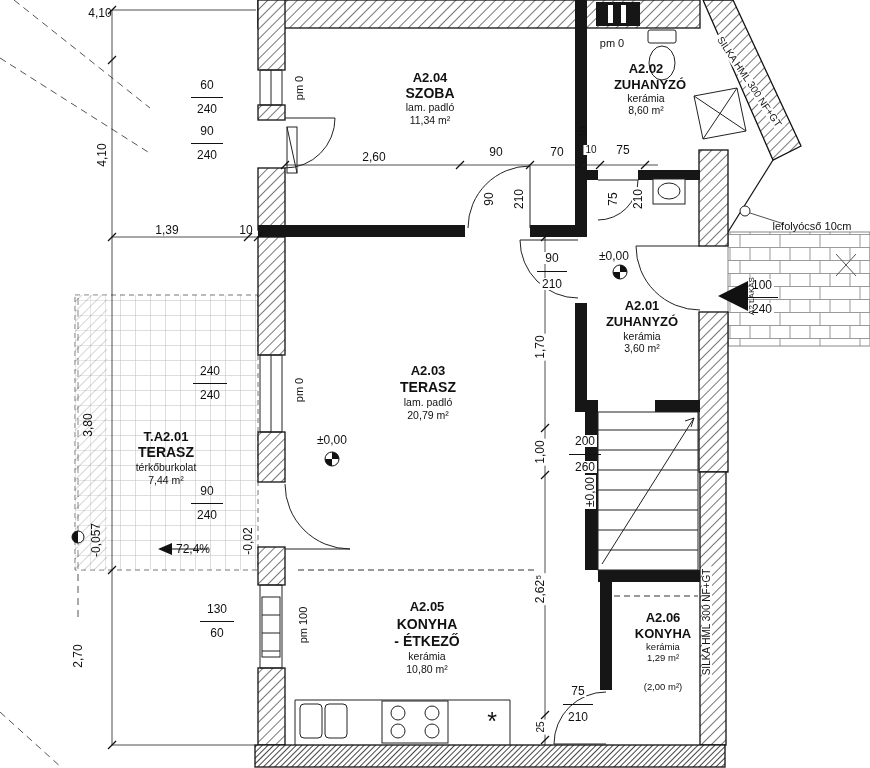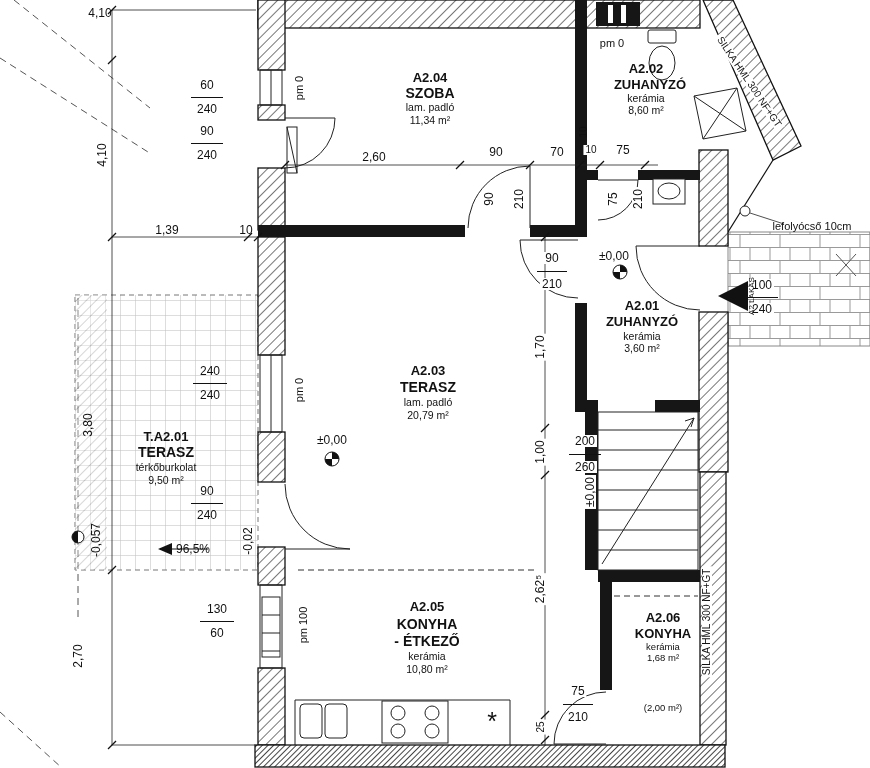--- a/index.html
+++ b/index.html
@@ -206,33 +206,33 @@
 <span class="lbl s10" style="left:642px;top:348px">3,60 m²</span>
 
 <span class="lbl b f13" style="left:428px;top:370px">A2.03</span>
 <span class="lbl b f14" style="left:428px;top:387px">TERASZ</span>
 <span class="lbl s10" style="left:428px;top:402px">lam. padló</span>
 <span class="lbl s10" style="left:428px;top:415px">20,79 m²</span>
 
 <span class="lbl b f13" style="left:166px;top:436px">T.A2.01</span>
 <span class="lbl b f14" style="left:166px;top:452px">TERASZ</span>
 <span class="lbl s10" style="left:166px;top:467px">térkőburkolat</span>
-<span class="lbl s10" style="left:166px;top:480px">9,50 m²</span>
+<span class="lbl s10" style="left:166px;top:480px">7,44 m²</span>
 
 <span class="lbl b f13" style="left:427px;top:606px">A2.05</span>
 <span class="lbl b f14" style="left:427px;top:624px">KONYHA</span>
 <span class="lbl b f14" style="left:427px;top:641px">- ÉTKEZŐ</span>
 <span class="lbl s10" style="left:427px;top:656px">kerámia</span>
 <span class="lbl s10" style="left:427px;top:669px">10,80 m²</span>
 
 <span class="lbl b f13 wbg" style="left:663px;top:617px">A2.06</span>
 <span class="lbl b f13 wbg" style="left:663px;top:633px">KONYHA</span>
 <span class="lbl s9 wbg" style="left:663px;top:647px">kerámia</span>
-<span class="lbl s9 wbg" style="left:663px;top:658px">1,68 m²</span>
-<span class="lbl s9 wbg" style="left:663px;top:708px">(2,00 m²)</span>
+<span class="lbl s9 wbg" style="left:663px;top:658px">1,29 m²</span>
+<span class="lbl s9 wbg" style="left:663px;top:687px">(2,00 m²)</span>
 
 <span class="lbl" style="left:100px;top:13px">4,10</span>
 <span class="lbl" style="left:167px;top:230px">1,39</span>
 <span class="lbl" style="left:246px;top:230px">10</span>
 <span class="lbl wbg" style="left:374px;top:157px">2,60</span>
 <span class="lbl wbg" style="left:496px;top:152px">90</span>
 <span class="lbl wbg" style="left:557px;top:152px">70</span>
 <span class="lbl wbg f10" style="left:591px;top:150px">10</span>
 <span class="lbl wbg" style="left:623px;top:150px">75</span>
 <span class="lbl rot f10" style="left:584px;top:132px">10</span>
@@ -286,21 +286,21 @@
 
 <span class="lbl wbg" style="left:578px;top:691px">75</span>
 <span class="lbl wbg" style="left:578px;top:717px">210</span>
 <i class="fbar" style="left:578px;top:704px;width:30px"></i>
 
 <span class="lbl wbg" style="left:614px;top:256px">±0,00</span>
 <span class="lbl wbg" style="left:332px;top:440px">±0,00</span>
 <span class="lbl rot wbg" style="left:590px;top:492px">±0,00</span>
 <span class="lbl rot" style="left:248px;top:541px">-0,02</span>
 <span class="lbl rot" style="left:96px;top:540px">-0,057</span>
-<span class="lbl" style="left:193px;top:549px">96,5%</span>
+<span class="lbl" style="left:193px;top:549px">72,4%</span>
 
 <span class="lbl rot f11" style="left:299px;top:88px">pm 0</span>
 <span class="lbl f11" style="left:612px;top:43px">pm 0</span>
 <span class="lbl rot f11" style="left:299px;top:390px">pm 0</span>
 <span class="lbl rot f11" style="left:303px;top:625px">pm 100</span>
 
 <span class="lbl diag f10" style="left:749px;top:82px">SILKA HML 300 NF+GT</span>
 <span class="lbl rot wbg f10" style="left:707px;top:622px">SILKA HML 300 NF+GT</span>
 <span class="lbl f11" style="left:812px;top:226px">lefolyócső 10cm</span>
 <span class="lbl rot f8" style="left:752px;top:296px">A2 LAKÁS</span>

